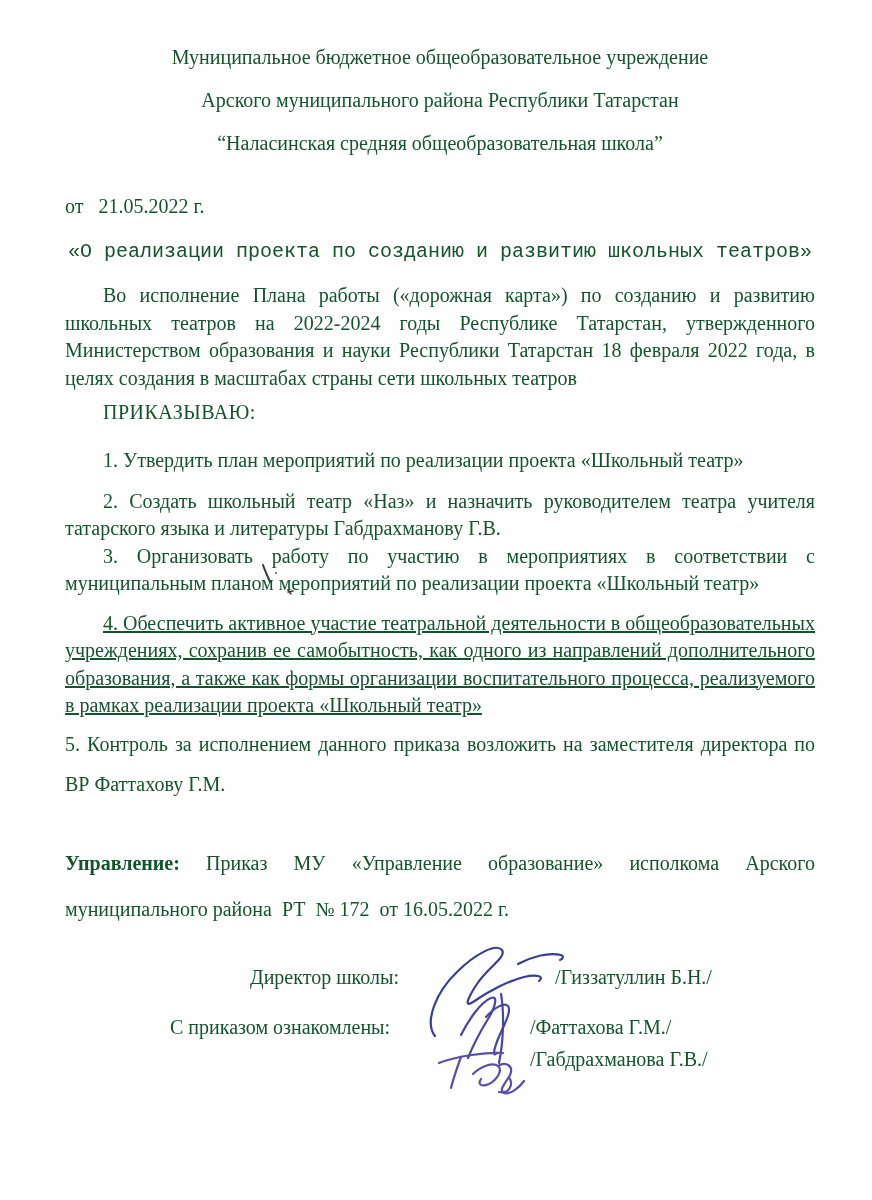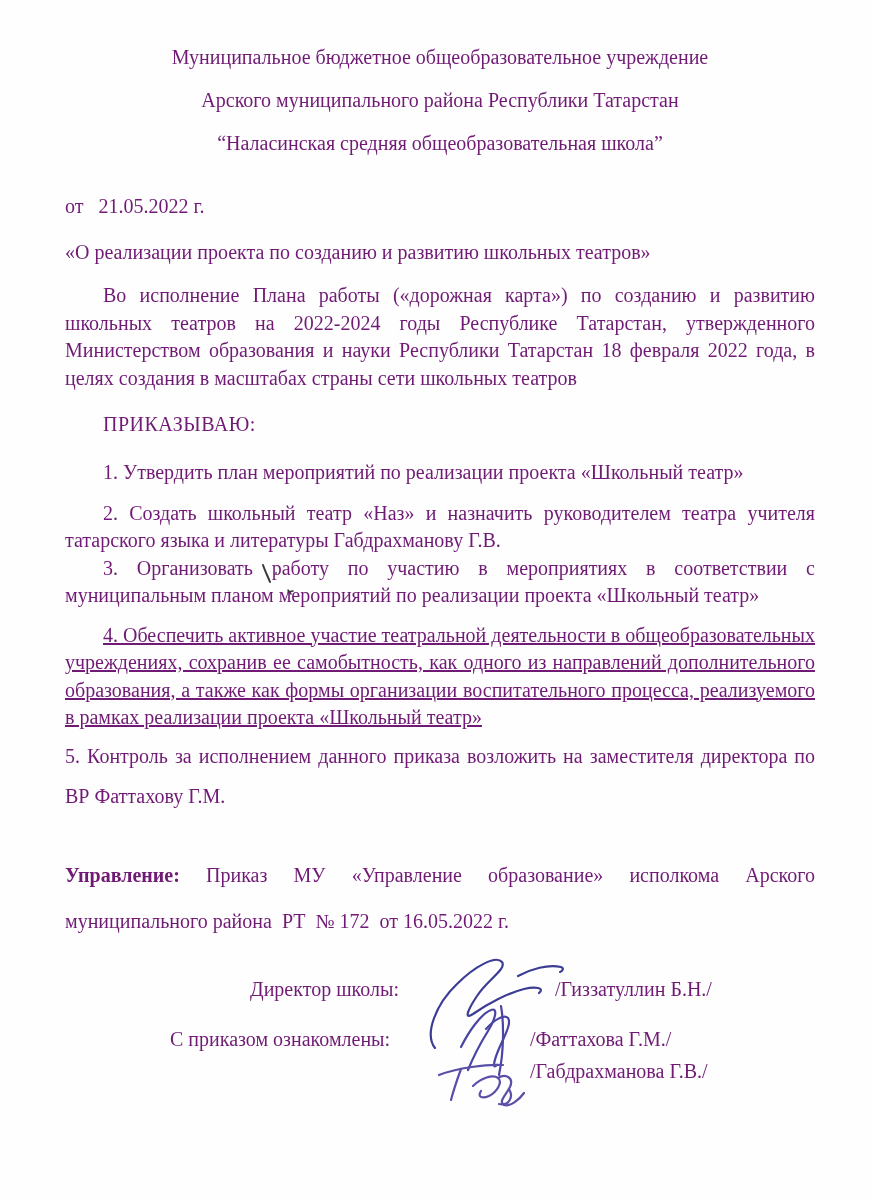--- a/index.html
+++ b/index.html
@@ -5,21 +5,21 @@
   * { margin: 0; padding: 0; box-sizing: border-box; }
   html, body { background: #e8e8e8; }
   .page {
     position: relative;
     width: 872px;
     height: 1200px;
     margin: 0 auto;
     background: #fefefe;
     overflow: hidden;
     font-family: "Liberation Serif", "DejaVu Serif", serif;
-    color: #701a75;
+    color: #14532d;
     font-size: 20px;
   }
   .column {
     position: relative;
     margin: 0 57px 0 65px;
     padding-top: 36px;
   }
   .hdr-line {
     text-align: center;
     line-height: 43px;
@@ -31,32 +31,33 @@
     line-height: 26px;
   }
   .date-line {
     text-align: left;
     padding-right: 52px;
     margin-top: 28px;
     line-height: 26px;
     white-space: pre;
   }
   .subject {
-    text-align: left;
+    text-align: center;
     margin-top: 20px;
     line-height: 26px;
+    font-family: Liberation Mono, monospace;
   }
   .para {
     text-align: justify;
     line-height: 27.5px;
     text-indent: 38px;
   }
   .preamble { margin-top: 17px; }
   .decree-word {
-    margin-top: 19px;
+    margin-top: 7px;
     text-indent: 38px;
     line-height: 27px;
     letter-spacing: 0.5px;
   }
   .item-1 { margin-top: 21px; }
   .item-2 { margin-top: 13px; }
   .item-3 { }
   .item-4 { margin-top: 12px; text-decoration: underline; }
   .item-5 {
     margin-top: 4px;

